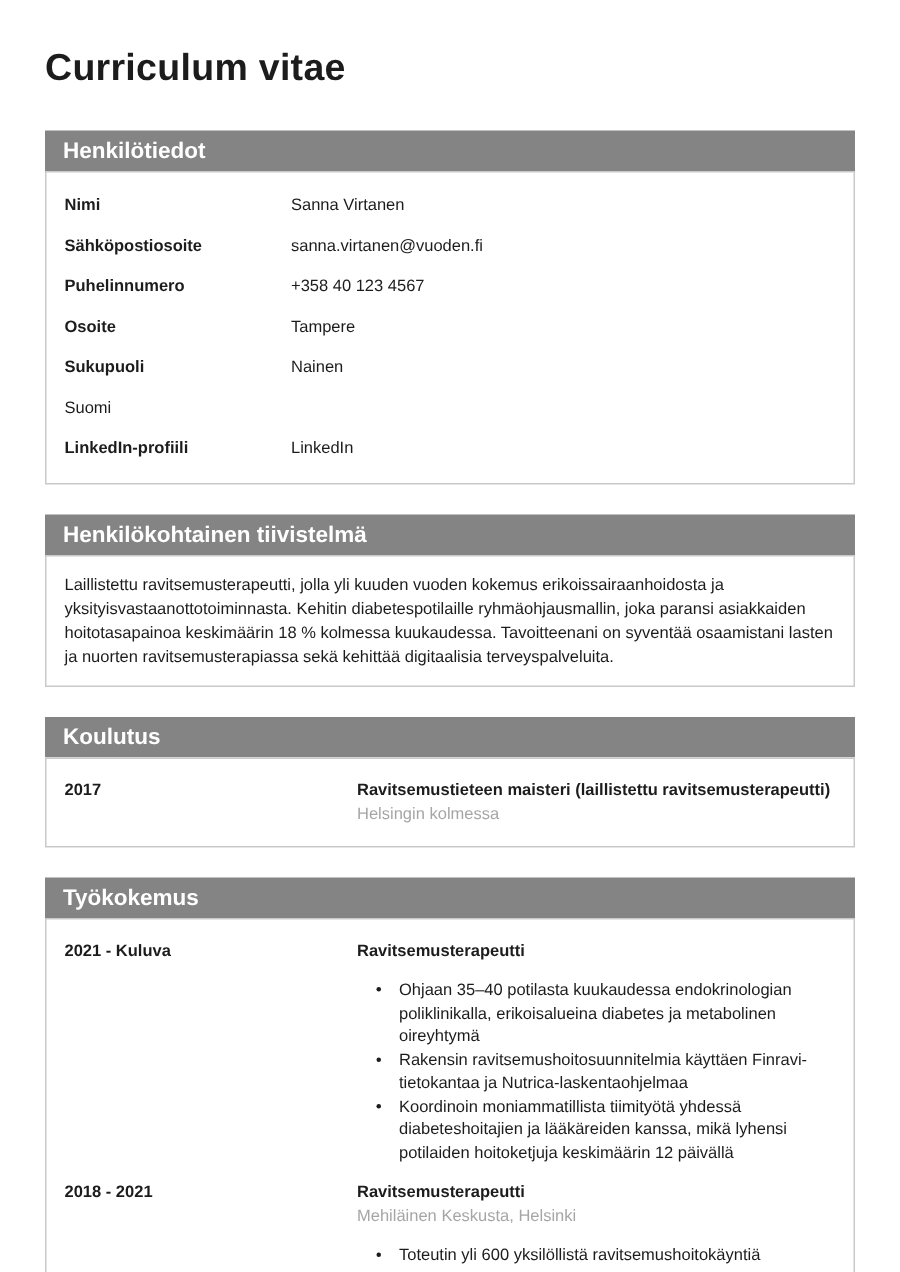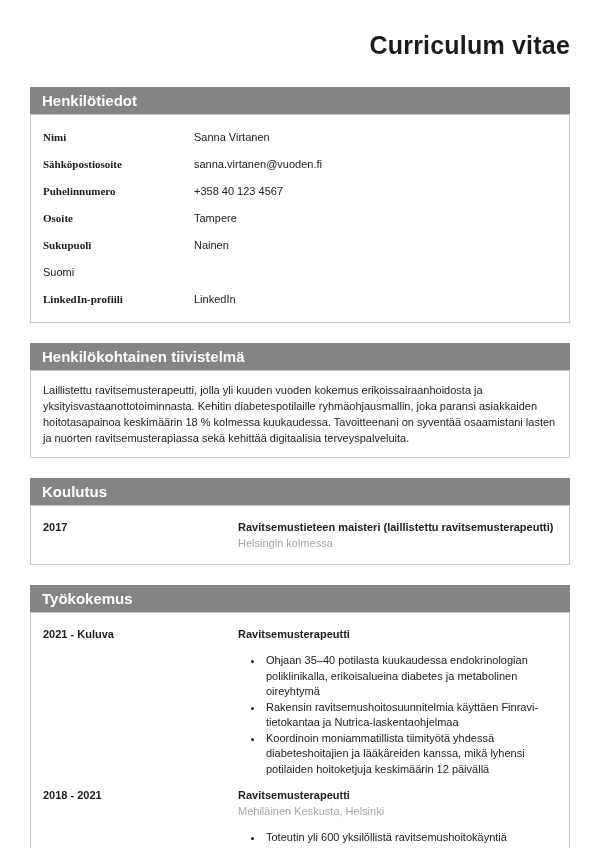--- a/index.html
+++ b/index.html
@@ -9,21 +9,21 @@
     font-family: "Liberation Sans", sans-serif;
     color: #1c1c1c;
   }
   .page {
     width: 600px;
     height: 848px;
     overflow: hidden;
     padding: 0 30px;
   }
   .title {
-    text-align: right;
+    text-align: left;
     font-size: 25px;
     font-weight: 700;
     padding-top: 31px;
     margin-bottom: 27px;
     letter-spacing: 0.2px;
   }
   .section-header {
     background: #848484;
     color: #ffffff;
     font-weight: 700;
@@ -37,21 +37,21 @@
     padding: 9px 12px;
     margin-bottom: 20px;
     font-size: 11px;
     line-height: 15px;
   }
   .box.clipped {
     border-bottom: none;
     margin-bottom: 0;
   }
   .info-row { display: flex; padding: 6px 0; }
-  .info-label { width: 151px; flex-shrink: 0; font-weight: 700; font-family: Liberation Serif, serif; }
+  .info-label { width: 151px; flex-shrink: 0; font-weight: 700; }
   .info-value { flex: 1; }
   .summary-text { line-height: 16px; padding: 2px 0; }
   .entry { display: flex; padding: 5px 0 4px; gap: 44px; }
   .entry-period { width: 151px; flex-shrink: 0; font-weight: 700; }
   .entry-body { flex: 1; }
   .entry-title { font-weight: 700; }
   .entry-subtitle { color: #a6a6a6; margin-top: 1px; }
   .bullets {
     margin: 11px 0 2px 0;
     padding-left: 26px;

